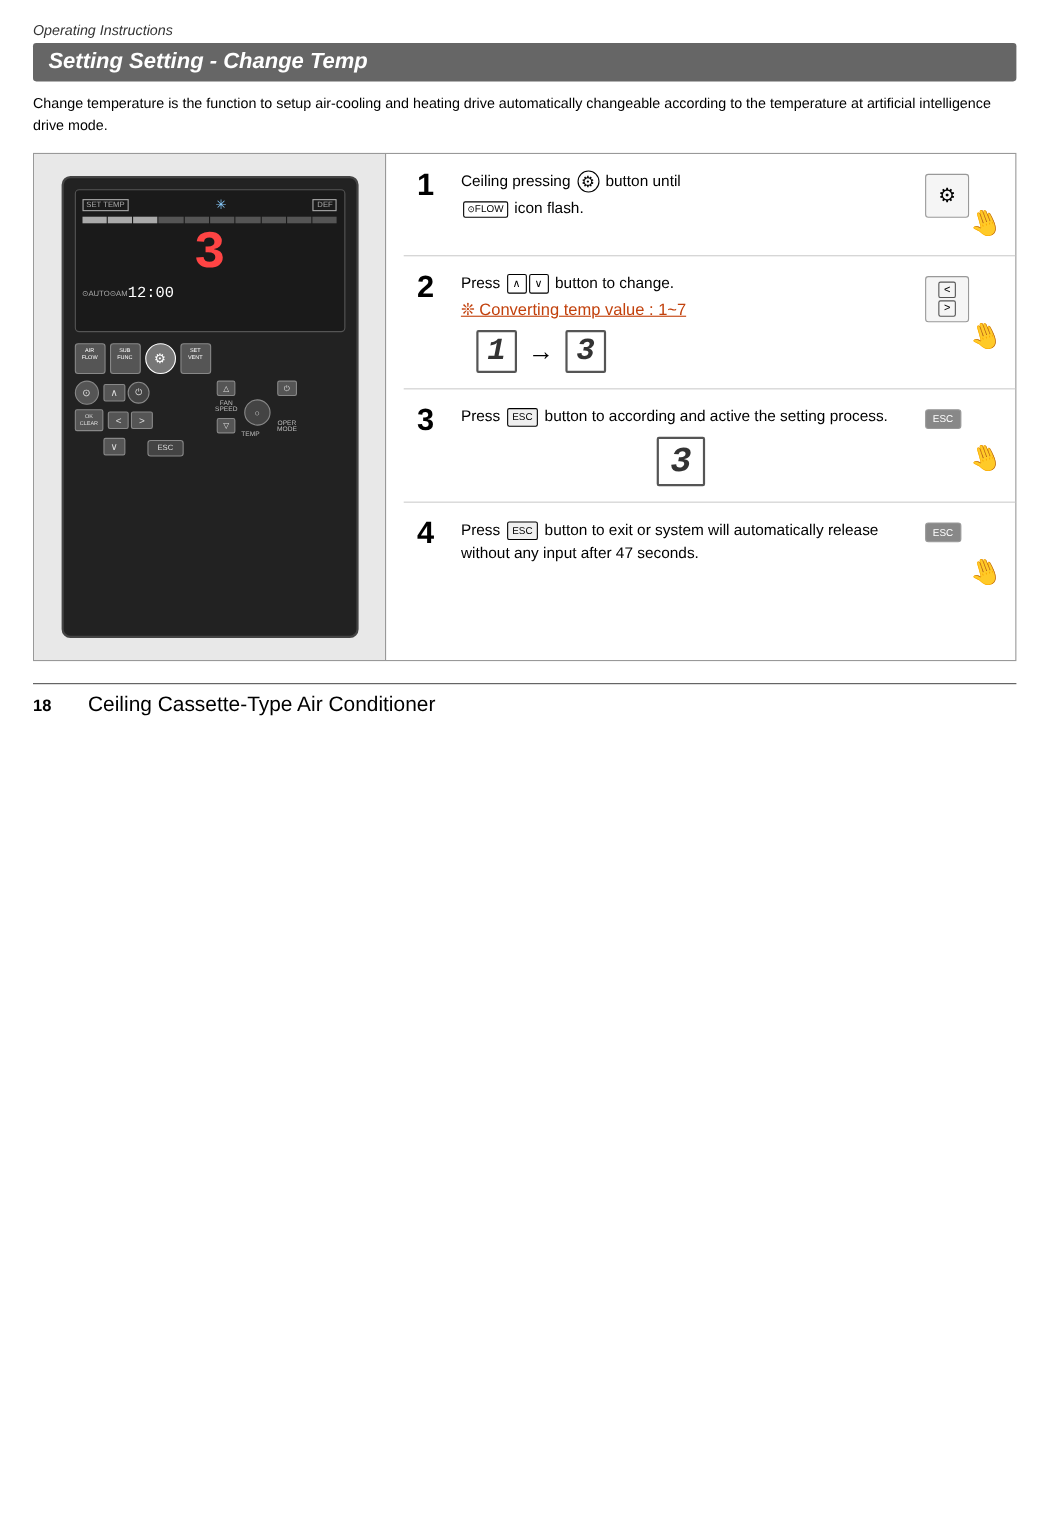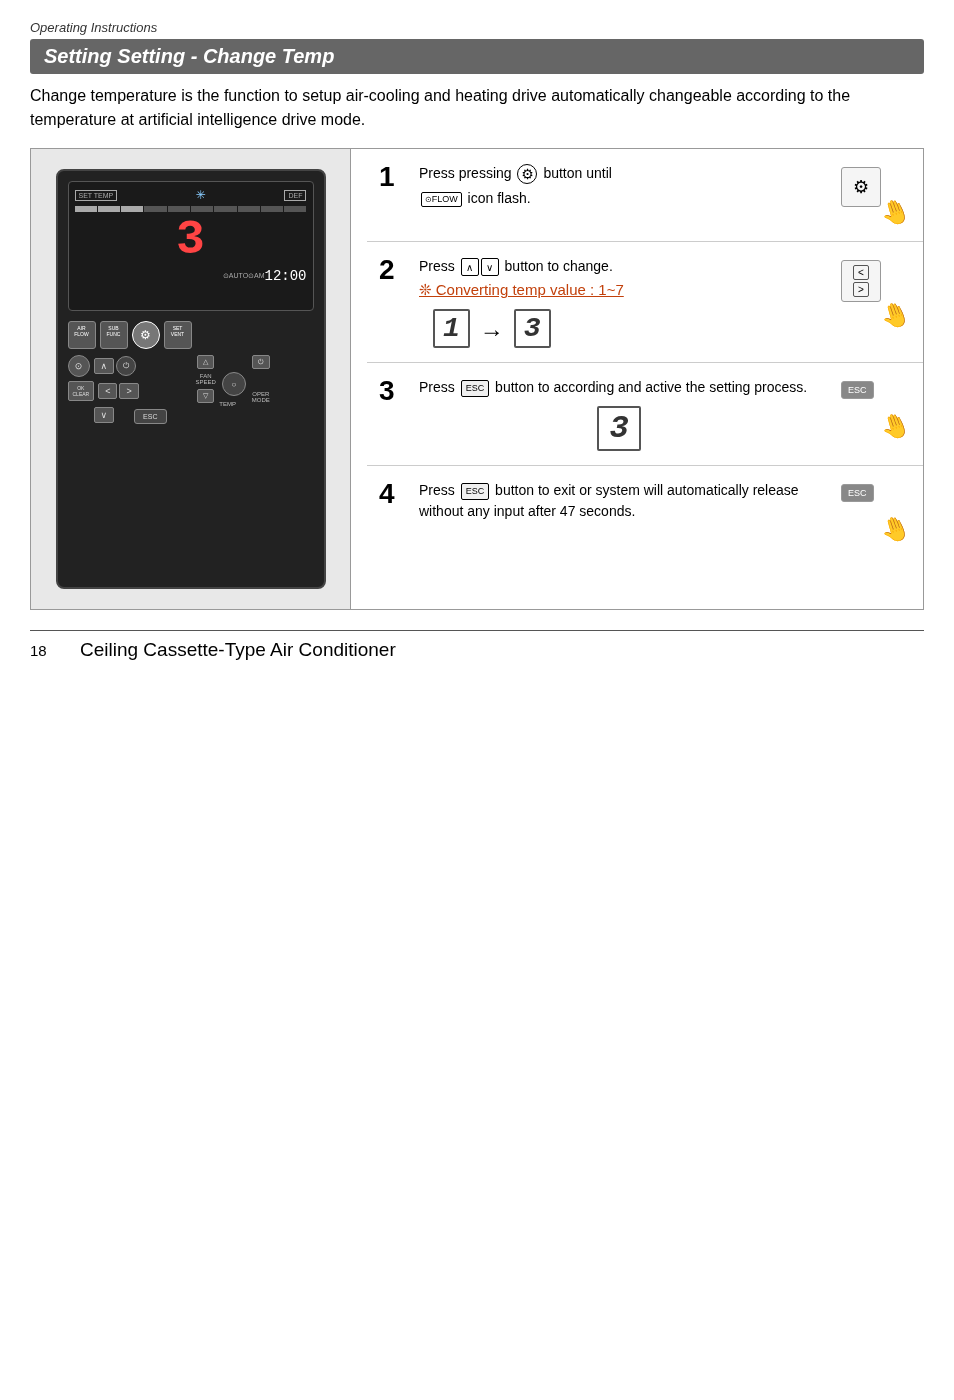--- a/index.html
+++ b/index.html
@@ -25,21 +25,21 @@
       color: #fff;
       font-style: italic;
       font-weight: bold;
       font-size: 20px;
       padding: 6px 14px;
       margin-bottom: 10px;
       border-radius: 3px;
     }
 
     .intro-text {
-      font-size: 16px;
+      font-size: 13px;
       margin-bottom: 16px;
       line-height: 1.5;
     }
 
     .main-content {
       display: flex;
       gap: 16px;
       border: 1.5px solid #999;
       padding: 0;
       margin-bottom: 20px;
@@ -121,21 +121,21 @@
       background: #555;
       flex: 1;
     }
 
     .screen-bar.active {
       background: #aaa;
     }
 
     .screen-icons-row {
       display: flex;
-      justify-content: flex-end;
+      justify-content: flex-start;
       align-items: center;
       margin-top: 4px;
     }
 
     .screen-auto-icon {
       font-size: 7px;
       color: #aaa;
     }
 
     .screen-time {
@@ -366,21 +366,21 @@
     .page-footer {
       border-top: 1.5px solid #555;
       padding-top: 8px;
       margin-top: 20px;
       display: flex;
       gap: 20px;
       align-items: center;
     }
 
     .footer-page-num {
-      font-weight: normal;
+      font-weight: bold;
       font-size: 15px;
       min-width: 30px;
     }
 
     .footer-title {
       font-size: 19px;
     }
 
     .step3-num-display {
       display: flex;
@@ -550,21 +550,21 @@
       </div>
     </div>
   </div>
 
   <div class="instructions-panel">
 
     <div class="step-row">
       <div class="step-number">1</div>
       <div class="step-content">
         <div class="step-text">
-          <span>Press pressing</span>
+          <span>Ceiling pressing</span>
           <span class="btn-gear-circle">⚙</span>
           <span>button until</span>
         </div>
         <div class="step-text">
           <span class="auto-icon-inline">
               <span style="font-size:8px;">⊙</span>
               <span>FLOW</span>
             </span>
           <span>icon flash.</span>
         </div>

